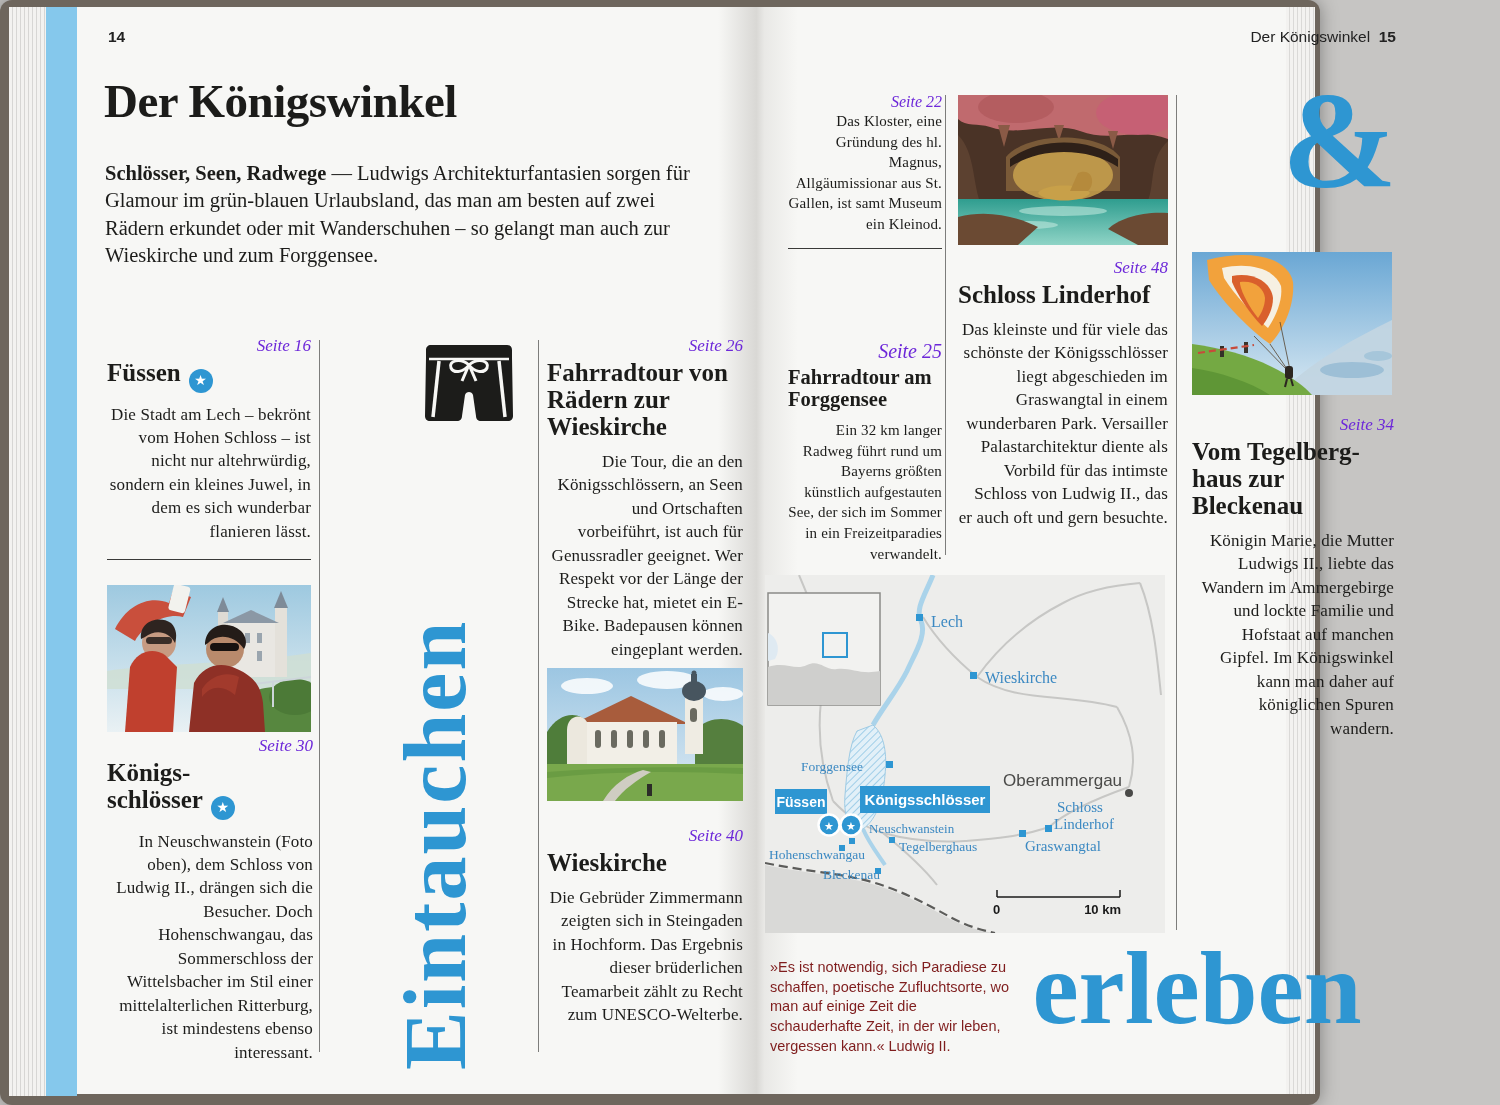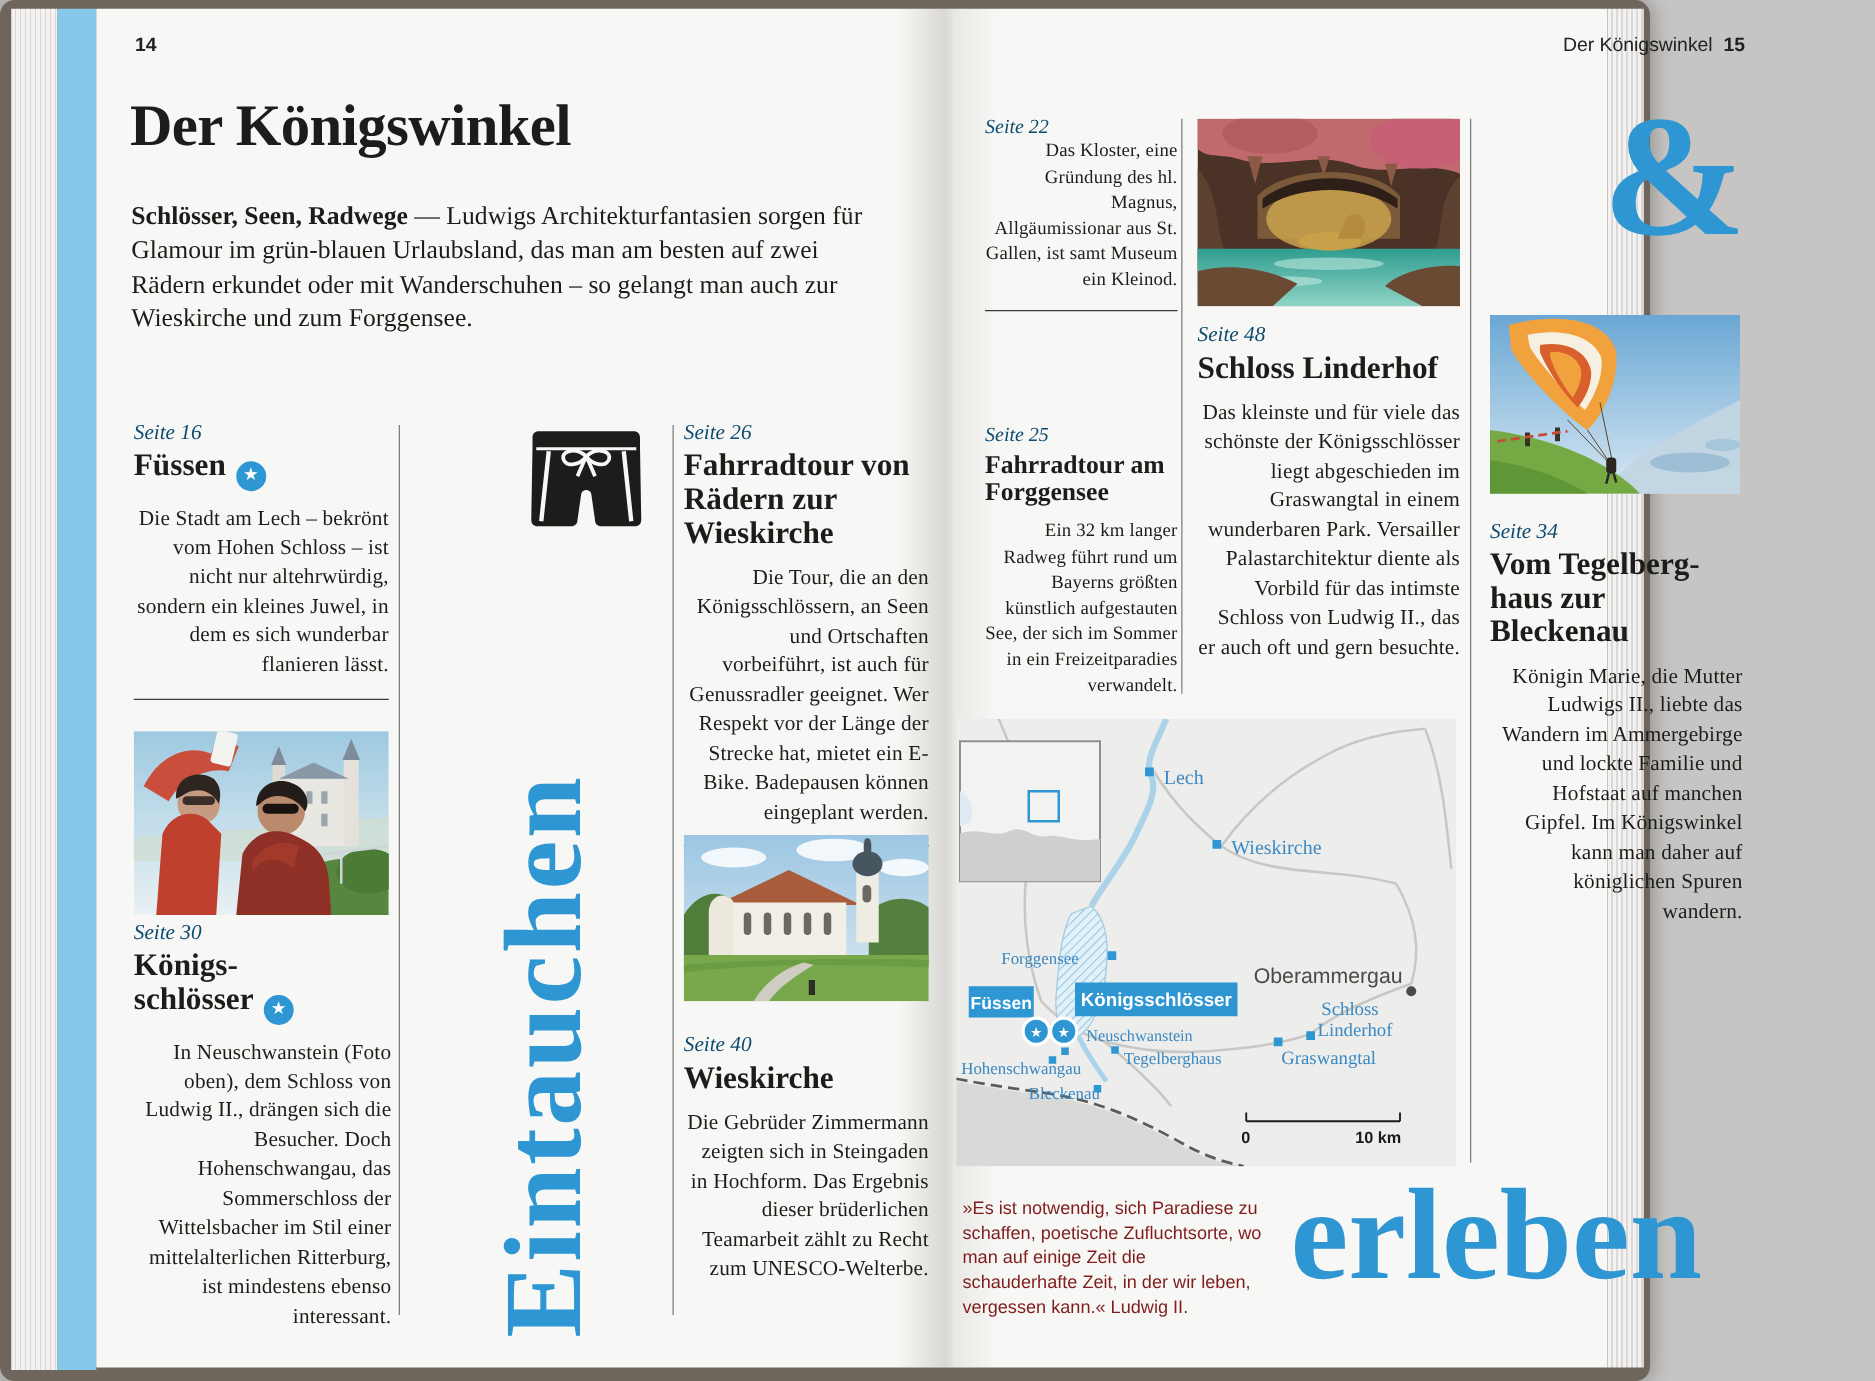--- a/index.html
+++ b/index.html
@@ -16,21 +16,21 @@
   #stack-right{position:absolute;right:5px;top:7px;bottom:11px;width:29px;
         background:repeating-linear-gradient(to right,#f3f2f0 0 3px,#dad9d7 3px 4px);}
   #gutter{position:absolute;left:718px;top:7px;bottom:11px;width:80px;
         background:linear-gradient(to right,rgba(110,105,98,0) 0%,rgba(110,105,98,.22) 48%,rgba(110,105,98,.10) 58%,rgba(110,105,98,0) 100%);}
   
   .pagenum{font-family:"Liberation Sans",sans-serif;font-weight:700;font-size:15.5px;color:#222;}
   .runhead{font-family:"Liberation Sans",sans-serif;font-size:15.5px;color:#222;}
   .title{font-weight:700;font-size:47px;letter-spacing:-.5px;line-height:1;}
   .lead{font-size:20.5px;line-height:1.33;width:612px;}
   .lead b{font-weight:700;}
-  .seite{font-style:italic;font-size:17px;color:#0c4a6e;}
+  .seite{font-style:italic;font-size:17px;color:#6d28d9;text-align:right;}
   .h2{font-weight:700;font-size:25px;line-height:1.08;margin:3px 0 10px;white-space:pre-line;}
   .h2.sm{font-size:20.5px;}
   .body{font-size:17px;line-height:1.38;letter-spacing:.15px;text-align:right;}
   .body.sm{font-size:15px;line-height:1.37;}
   .rule{border:0;border-top:1.6px solid #3a3a38;margin:0;}
   .vline{background:#7d7d7b;width:1px;}
   .star{display:inline-flex;align-items:center;justify-content:center;width:24px;height:24px;
         border-radius:50%;background:#2e96d2;color:#fff;font-family:"DejaVu Sans",sans-serif;
         font-size:14px;margin-left:8px;vertical-align:-4px;}
   .blue-caption{color:#2e8fc9;font-size:17.5px;line-height:1.32;text-align:center;}
@@ -194,21 +194,21 @@
   <div class="abs runhead" style="left:1100px;top:28px;width:296px;text-align:right">
     <span>Der Königswinkel</span>&nbsp;&nbsp;<b class="pagenum">15</b>
   </div>
 
   <div class="abs" style="left:788px;top:93px;width:154px">
     <div class="seite" style="font-size:16px">Seite 22</div>
     <div class="body sm">Das Kloster, eine Gründung des hl. Magnus, Allgäumissionar aus St. Gallen, ist samt Museum ein Kleinod.</div>
     <hr class="rule" style="margin-top:14px">
   </div>
   <div class="abs" style="left:788px;top:340px;width:154px">
-    <div class="seite" style="font-size:16px">Seite 25</div>
+    <div class="seite" style="font-size:20px">Seite 25</div>
     <div class="h2 sm">Fahrradtour am Forggensee</div>
     <div class="body sm">Ein 32 km langer Radweg führt rund um Bayerns größten künstlich aufgestauten See, der sich im Sommer in ein Freizeitparadies verwandelt.</div>
   </div>
 
   <div class="abs vline" style="left:945px;top:95px;height:460px"></div>
 
   <svg class="abs photo" style="left:958px;top:95px" width="210" height="150" viewBox="0 0 210 150">
     <rect width="210" height="150" fill="#4a3326"></rect>
     <path d="M0 0 H210 V44 C180 32 152 48 122 36 C92 26 62 42 32 32 C20 28 8 32 0 24 Z" fill="#c06a6e"></path>
     <ellipse cx="180" cy="18" rx="42" ry="22" fill="#c75f74" opacity=".9"></ellipse>

